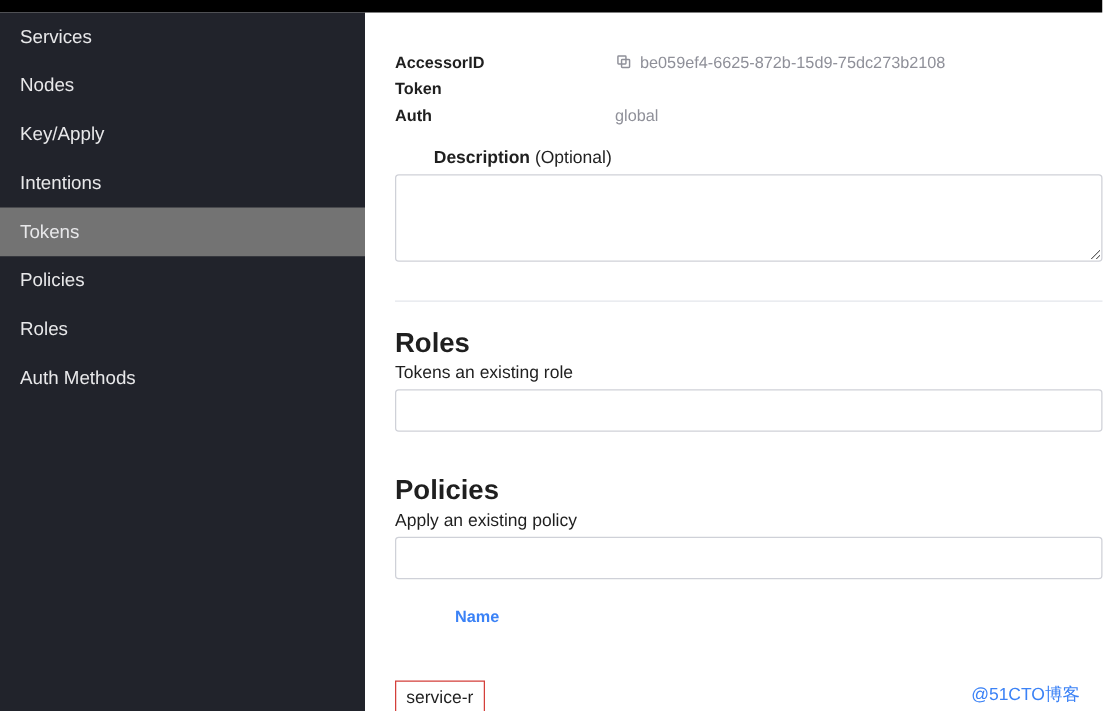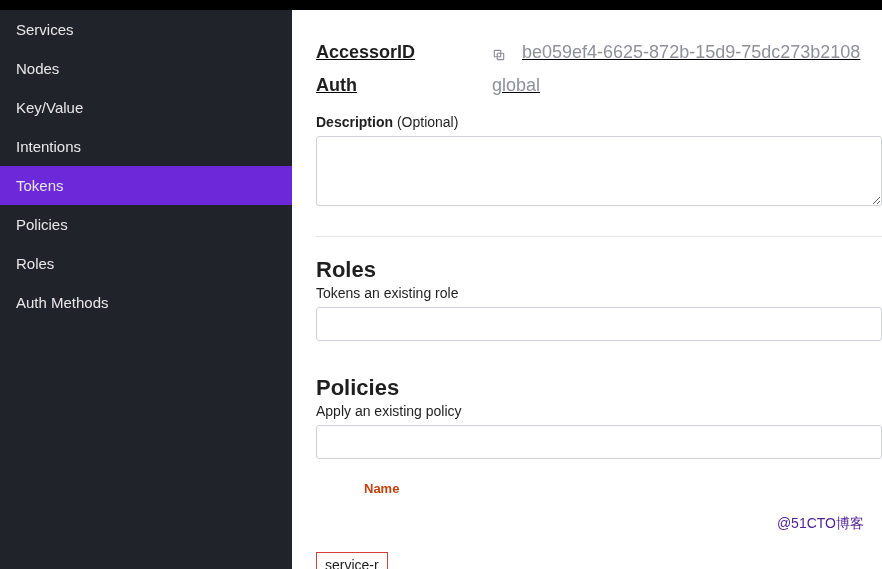--- a/index.html
+++ b/index.html
@@ -1,48 +1,48 @@
 <!DOCTYPE html>
 <html><head>
   <meta charset="utf-8">
   <style>
     * { margin: 0; padding: 0; box-sizing: border-box; }
     body { font-family: -apple-system, BlinkMacSystemFont, "Segoe UI", Helvetica, Arial, sans-serif; background: #fff; width: 882px; height: 569px; overflow: hidden; position: relative; }
     .topbar { height: 10px; background: #000; width: 100%; }
     .container { display: flex; height: calc(100% - 10px); }
     .sidebar { width: 292px; background: #21232b; color: #fff; flex-shrink: 0; }
     .nav-item { padding: 11px 16px; font-size: 15px; color: #e8e8ea; cursor: pointer; }
-    .nav-item.active { background: #6d28d9; }
+    .nav-item.active { background: #737373; }
     .section-header { padding: 18px 16px 8px 16px; font-size: 12px; color: #8c8fa1; letter-spacing: 0.5px; }
     .main { flex: 1; padding: 32px 0 0 24px; overflow-y: auto; }
-    .meta-row { display: flex; margin-bottom: 6px; font-size: 18px; text-decoration: underline; }
+    .meta-row { display: flex; margin-bottom: 6px; font-size: 13px; }
     .meta-label { width: 176px; color: #1f1f1f; font-weight: 600; }
-    .meta-value { color: #8f9099; display: flex; align-items: center; gap: 16px; }
+    .meta-value { color: #8f9099; display: flex; align-items: flex-start; gap: 6px; }
     .icon-sm { width: 14px; height: 14px; display: inline-block; color: #8f9099; }
     .form-group { margin-top: 18px; }
-    .form-label { font-size: 14px; font-weight: 600; color: #1f1f1f; margin-bottom: 6px; display: block; }
+    .form-label { font-size: 14px; font-weight: 600; color: #1f1f1f; margin-bottom: 6px; display: block; margin-left: 31px; }
     .optional { font-weight: 400; }
     .text-input, .textarea { width: 100%; border: 1px solid #cfd1d8; border-radius: 3px; padding: 8px 10px; font-size: 14px; font-family: inherit; }
     .textarea { height: 70px; resize: vertical; }
     .divider { height: 1px; background: #e4e6eb; margin: 26px 0 20px 0; }
     .section-title { font-size: 22px; font-weight: 700; color: #1f1f1f; margin-bottom: 2px; }
     .section-sub { font-size: 14px; color: #1f1f1f; margin-bottom: 6px; }
-    .name-label { font-size: 13px; font-weight: 600; color: #c2410c; margin-top: 22px; margin-bottom: 16px; padding-left: 48px; }
+    .name-label { font-size: 13px; font-weight: 600; color: #3b82f6; margin-top: 22px; margin-bottom: 4px; padding-left: 48px; }
     .highlight-box { border: 1px solid #d43f3a; padding: 4px 8px; display: inline-block; font-size: 14px; color: #1f1f1f; margin-top: 40px; }
-    .watermark { position: absolute; bottom: 36px; right: 18px; color: #4c1d95; font-size: 14px; }
+    .watermark { position: absolute; bottom: 4px; right: 18px; color: #3b82f6; font-size: 14px; }
   </style>
 </head>
 <body>
 
 <div class="topbar"></div>
 <div class="container">
   <aside class="sidebar">
     <div class="nav-item">Services</div>
     <div class="nav-item">Nodes</div>
-    <div class="nav-item">Key/Value</div>
+    <div class="nav-item">Key/Apply</div>
     <div class="nav-item">Intentions</div>
     <div class="nav-item active">Tokens</div>
     <div class="nav-item">Policies</div>
     <div class="nav-item">Roles</div>
     <div class="nav-item">Auth Methods</div>
   </aside>
 
   <main class="main">
     <div class="meta-row">
       <div class="meta-label">AccessorID</div>
@@ -50,20 +50,21 @@
         <span class="icon-sm">
           <svg viewBox="0 0 24 24" fill="none" stroke="currentColor" stroke-width="2">
               <rect x="9" y="9" width="11" height="11" rx="1"></rect>
               <rect x="4" y="4" width="11" height="11" rx="1"></rect>
             </svg>
         </span>
         <span>be059ef4-6625-872b-15d9-75dc273b2108</span>
       </div>
     </div>
     <div class="meta-row">
+      <div class="meta-label">Token</div>
     </div>
     <div class="meta-row">
       <div class="meta-label">Auth</div>
       <div class="meta-value">global</div>
     </div>
 
     <div class="form-group">
       <label class="form-label">
         <span>Description</span>
         <span class="optional">(Optional)</span>

